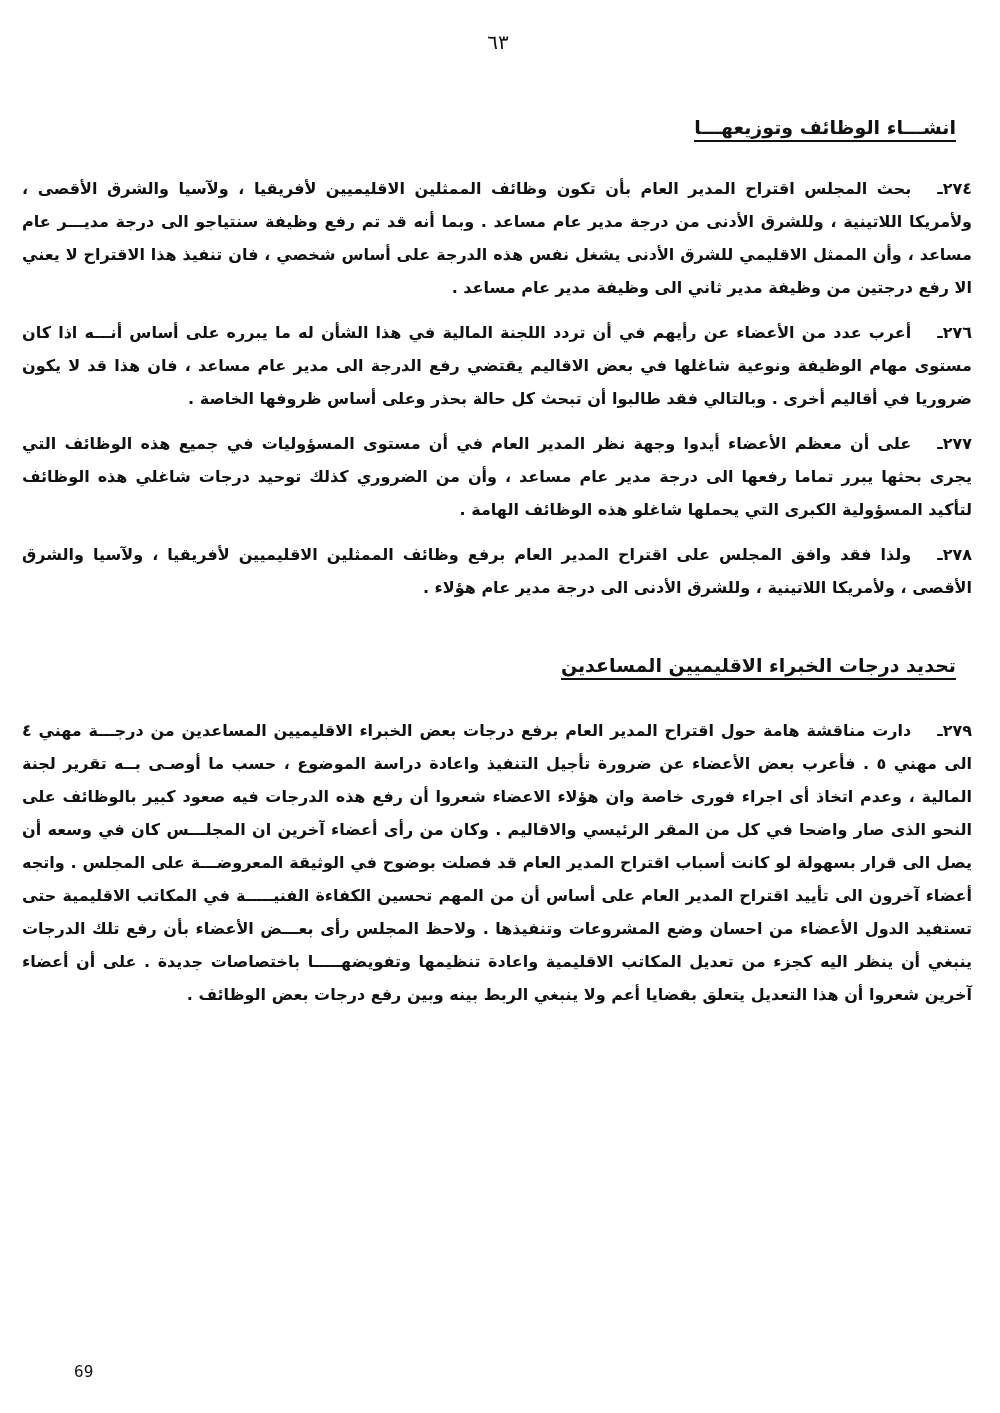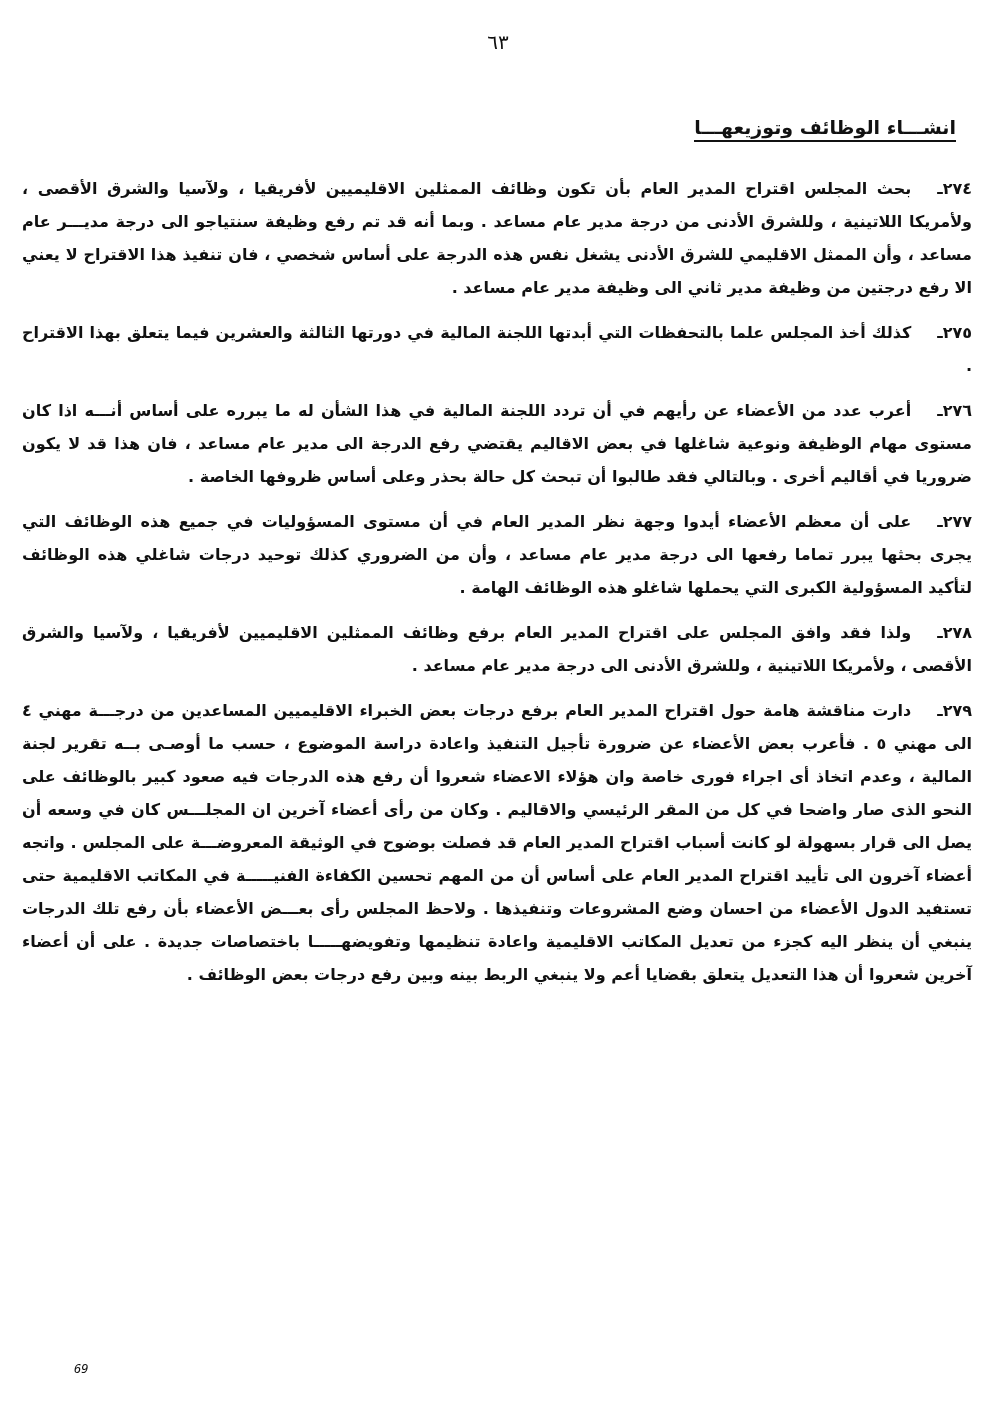--- a/index.html
+++ b/index.html
@@ -53,51 +53,50 @@
       text-align-last: right;
     }
     .para-num {
       display: inline-block;
       margin-left: 26px;
     }
     .page-number-bottom {
       position: absolute;
       top: 1362px;
       left: 74px;
-      font-size: 12px;
+      font-size: 16px;
       font-family: "DejaVu Sans Mono", monospace;
-      font-style: italic;
     }
   </style>
 </head>
 <body>
 
 <div class="page-number-top">٦٣</div>
 
 <div class="content">
 
   <div class="title-row">
     <h2 class="section-title">انشـــاء الوظائف وتوزيعهـــا</h2>
   </div>
 
   <p class="para">
     <span class="para-num">٢٧٤ـ</span><span>بحث المجلس اقتراح المدير العام بأن تكون وظائف الممثلين الاقليميين لأفريقيا ، ولآسيا والشرق الأقصى ، ولأمريكا اللاتينية ، وللشرق الأدنى من درجة مدير عام مساعد . وبما أنه قد تم رفع وظيفة سنتياجو الى درجة مديـــر عام مساعد ، وأن الممثل الاقليمي للشرق الأدنى يشغل نفس هذه الدرجة على أساس شخصي ، فان تنفيذ هذا الاقتراح لا يعني الا رفع درجتين من وظيفة مدير ثاني الى وظيفة مدير عام مساعد .</span>
   </p>
   <p class="para">
-    <span class="para-num">٢٧٥ـ</span><span>كذلك أخذ المجلس علما بالتحفظات التي أبدتها اللجنة المالية في دورتها الثالثة والعشرين فيما يتعلق بهذا الاقتراح .</span>
-  </p>
-  <p class="para">
     <span class="para-num">٢٧٦ـ</span><span>أعرب عدد من الأعضاء عن رأيهم في أن تردد اللجنة المالية في هذا الشأن له ما يبرره على أساس أنـــه اذا كان مستوى مهام الوظيفة ونوعية شاغلها في بعض الاقاليم يقتضي رفع الدرجة الى مدير عام مساعد ، فان هذا قد لا يكون ضروريا في أقاليم أخرى . وبالتالي فقد طالبوا أن تبحث كل حالة بحذر وعلى أساس ظروفها الخاصة .</span>
   </p>
   <p class="para">
     <span class="para-num">٢٧٧ـ</span><span>على أن معظم الأعضاء أيدوا وجهة نظر المدير العام في أن مستوى المسؤوليات في جميع هذه الوظائف التي يجرى بحثها يبرر تماما رفعها الى درجة مدير عام مساعد ، وأن من الضروري كذلك توحيد درجات شاغلي هذه الوظائف لتأكيد المسؤولية الكبرى التي يحملها شاغلو هذه الوظائف الهامة .</span>
   </p>
   <p class="para">
-    <span class="para-num">٢٧٨ـ</span><span>ولذا فقد وافق المجلس على اقتراح المدير العام برفع وظائف الممثلين الاقليميين لأفريقيا ، ولآسيا والشرق الأقصى ، ولأمريكا اللاتينية ، وللشرق الأدنى الى درجة مدير عام مساعد .</span>
+    <span class="para-num">٢٧٨ـ</span><span>ولذا فقد وافق المجلس على اقتراح المدير العام برفع وظائف الممثلين الاقليميين لأفريقيا ، ولآسيا والشرق الأقصى ، ولأمريكا اللاتينية ، وللشرق الأدنى الى درجة مدير عام هؤلاء .</span>
   </p>
 
+  <div class="title-row sec2">
+    <h2 class="section-title">تحديد درجات الخبراء الاقليميين المساعدين</h2>
+  </div>
 
   <p class="para">
     <span class="para-num">٢٧٩ـ</span><span>دارت مناقشة هامة حول اقتراح المدير العام برفع درجات بعض الخبراء الاقليميين المساعدين من درجـــة مهني ٤ الى مهني ٥ . فأعرب بعض الأعضاء عن ضرورة تأجيل التنفيذ واعادة دراسة الموضوع ، حسب ما أوصـى بــه تقرير لجنة المالية ، وعدم اتخاذ أى اجراء فورى خاصة وان هؤلاء الاعضاء شعروا أن رفع هذه الدرجات فيه صعود كبير بالوظائف على النحو الذى صار واضحا في كل من المقر الرئيسي والاقاليم . وكان من رأى أعضاء آخرين ان المجلـــس كان في وسعه أن يصل الى قرار بسهولة لو كانت أسباب اقتراح المدير العام قد فصلت بوضوح في الوثيقة المعروضـــة على المجلس . واتجه أعضاء آخرون الى تأييد اقتراح المدير العام على أساس أن من المهم تحسين الكفاءة الفنيـــــة في المكاتب الاقليمية حتى تستفيد الدول الأعضاء من احسان وضع المشروعات وتنفيذها . ولاحظ المجلس رأى بعـــض الأعضاء بأن رفع تلك الدرجات ينبغي أن ينظر اليه كجزء من تعديل المكاتب الاقليمية واعادة تنظيمها وتفويضهـــــا باختصاصات جديدة . على أن أعضاء آخرين شعروا أن هذا التعديل يتعلق بقضايا أعم ولا ينبغي الربط بينه وبين رفع درجات بعض الوظائف .</span>
   </p>
 </div>
 
 <div class="page-number-bottom">69</div>
 
 </body></html>

